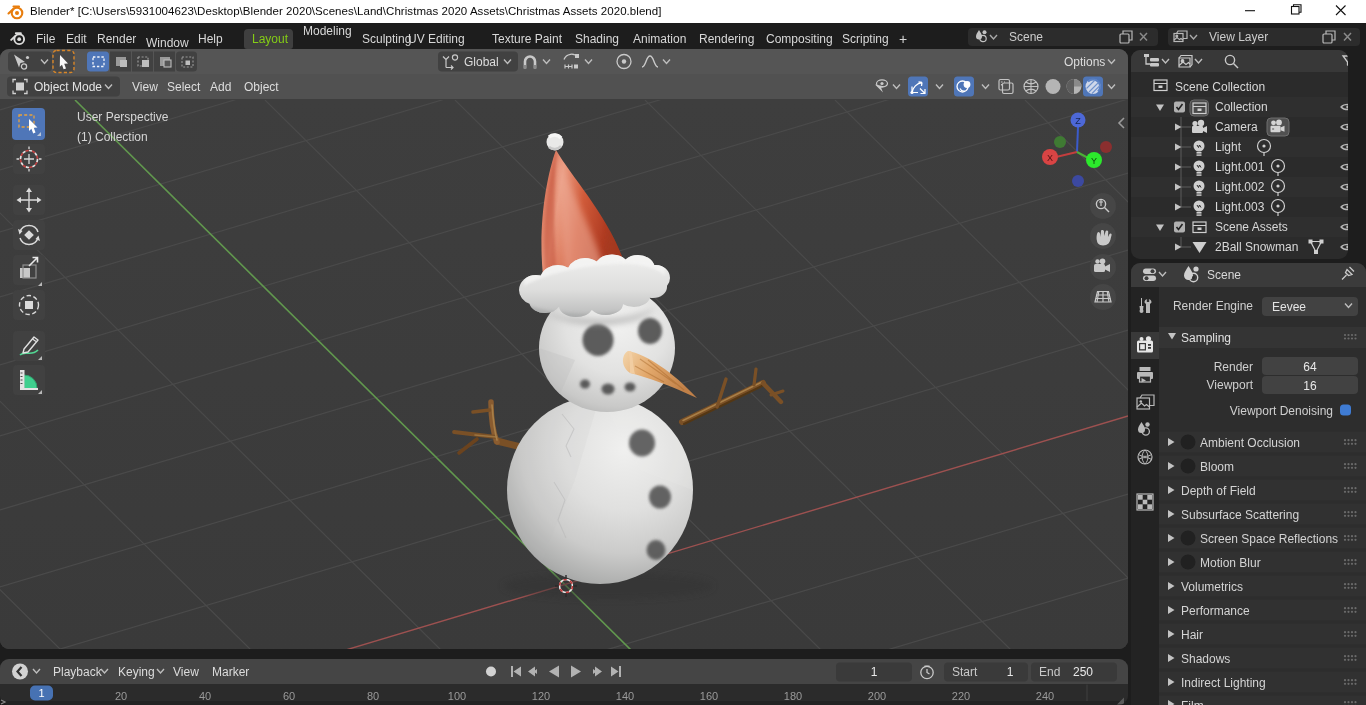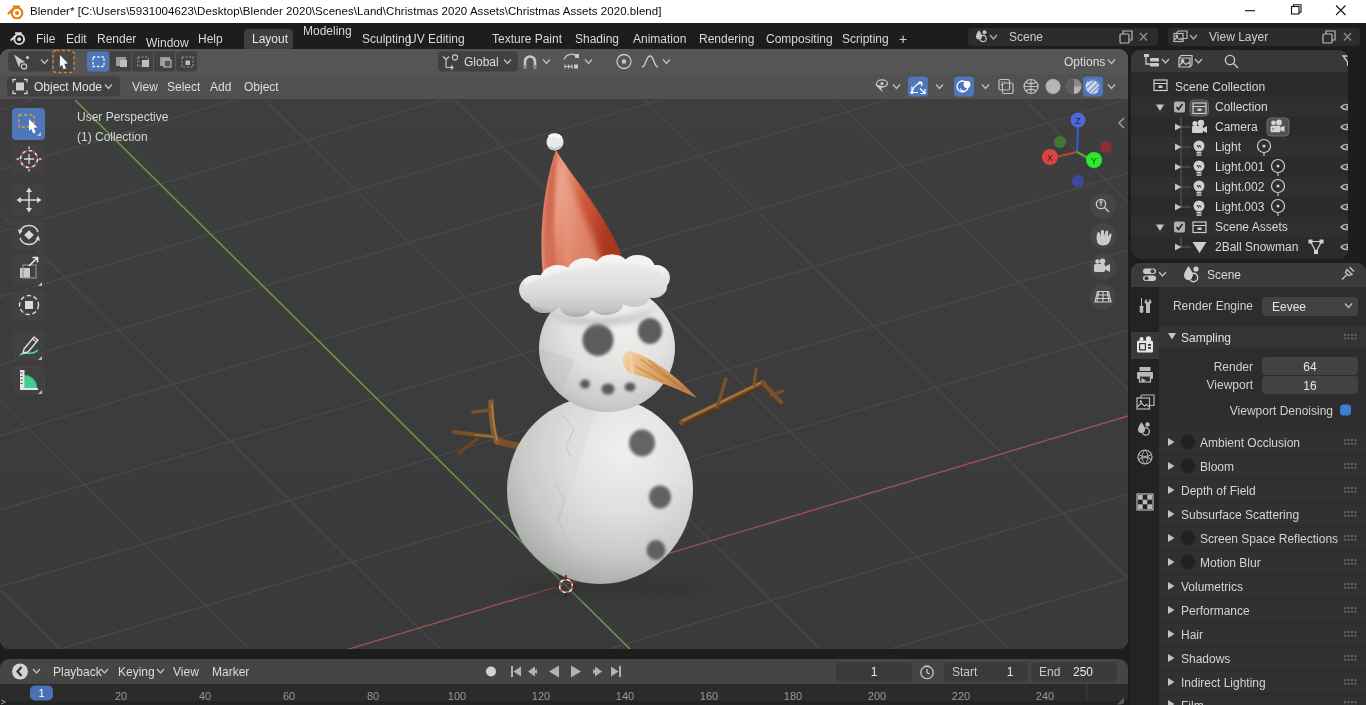--- a/index.html
+++ b/index.html
@@ -40,21 +40,21 @@
         <path d="M1.2 9.9 L5.4 5.9 M5.8 3.2 L10.9 3.2"></path>
       </g>
       <circle cx="9.2" cy="9.2" r="1.9" fill="#dededd"></circle>
     </svg>
     <div class="abs hdrtxt" style="left:36px;top:9px;">File</div>
     <div class="abs hdrtxt" style="left:66px;top:9px;">Edit</div>
     <div class="abs hdrtxt" style="left:97px;top:9px;">Render</div>
     <div class="abs hdrtxt" style="left:146px;top:13px;">Window</div>
     <div class="abs hdrtxt" style="left:198px;top:9px;">Help</div>
     <div class="abs" style="left:244px;top:6px;width:49px;height:19.5px;background:#3f3f3f;border-radius:4px 4px 3px 3px;"></div>
-    <div class="abs" style="left:252px;top:9px;color:#e5e5e5;font-size:12px;">Layout</div>
+    <div class="abs" style="left:252px;top:9px;color:#84cc16;font-size:12px;">Layout</div>
     <div class="abs hdrtxt" style="left:303px;top:1px;">Modeling</div>
     <div class="abs hdrtxt" style="left:362px;top:9px;">Sculpting</div>
     <div class="abs hdrtxt" style="left:408px;top:9px;">UV Editing</div>
     <div class="abs hdrtxt" style="left:492px;top:9px;">Texture Paint</div>
     <div class="abs hdrtxt" style="left:575px;top:9px;">Shading</div>
     <div class="abs hdrtxt" style="left:633px;top:9px;">Animation</div>
     <div class="abs hdrtxt" style="left:699px;top:9px;">Rendering</div>
     <div class="abs hdrtxt" style="left:766px;top:9px;">Compositing</div>
     <div class="abs hdrtxt" style="left:842px;top:9px;">Scripting</div>
     <div class="abs" style="left:899px;top:8px;color:#d8d8d8;font-size:14px;">+</div>

